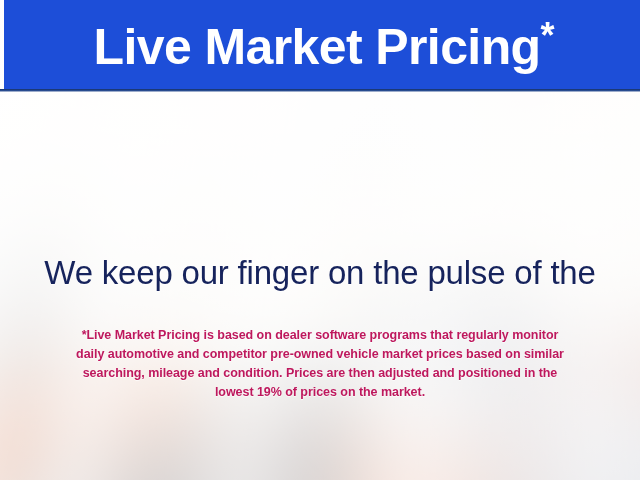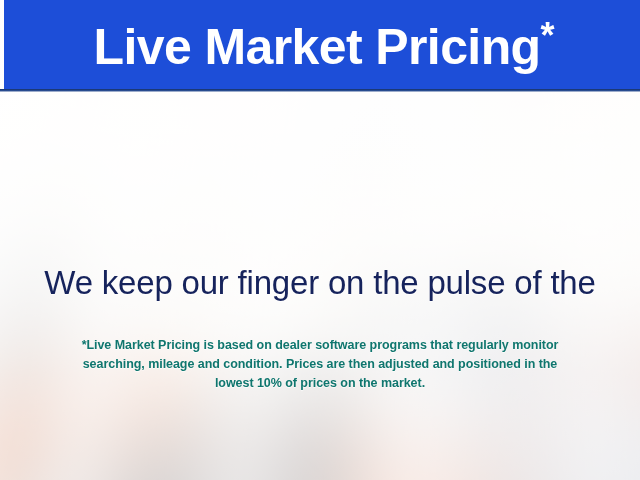--- a/index.html
+++ b/index.html
@@ -171,21 +171,21 @@
     white-space: nowrap;
   }
 
   
   #disclaimer {
     margin: 0;
     padding: 33px 36px 0 36px;
     width: 640px;
     box-sizing: border-box;
     text-align: center;
-    color: #0f766e;
+    color: #be185d;
     font-family: "Liberation Sans", sans-serif;
     font-size: 12.5px;
     font-weight: bold;
     line-height: 19px;
     letter-spacing: -0.05px;
     text-shadow: 0 1px 1px rgba(255,255,255,0.8);
   }
   #disclaimer .dl-line {
     display: block;
     white-space: nowrap;
@@ -212,18 +212,19 @@
   <div id="header-rule"></div>
 
   <div id="content">
 
     <p id="headline">
       <span class="hl-line">We keep our finger on the pulse of the</span>
     </p>
 
     <p id="disclaimer">
       <span class="dl-line">*Live Market Pricing is based on dealer software programs that regularly monitor</span>
+      <span class="dl-line">daily automotive and competitor pre-owned vehicle market prices based on similar</span>
       <span class="dl-line">searching, mileage and condition. Prices are then adjusted and positioned in the</span>
-      <span class="dl-line">lowest 10% of prices on the market.</span>
+      <span class="dl-line">lowest 19% of prices on the market.</span>
     </p>
 
   </div>
 </div>
 
 </body></html>

